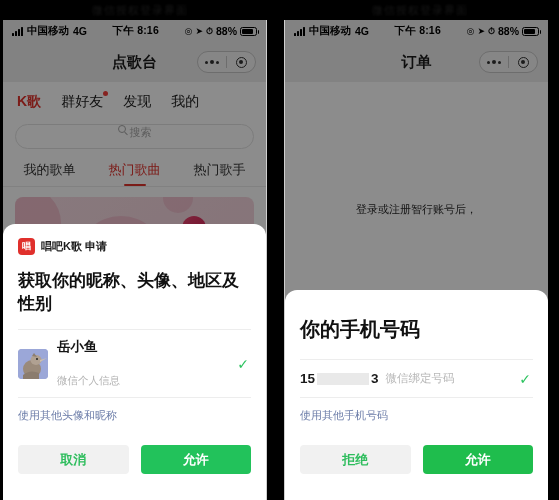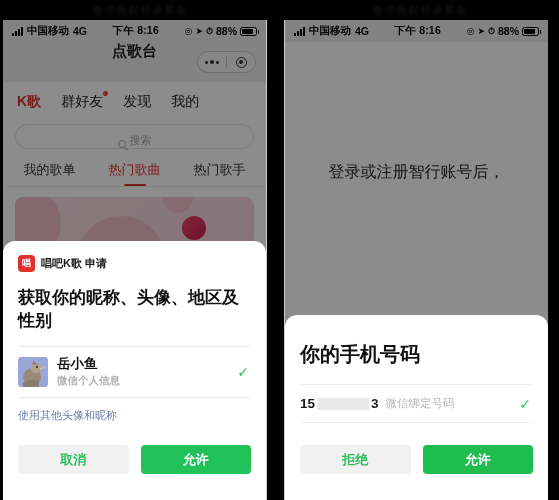--- a/index.html
+++ b/index.html
@@ -44,21 +44,21 @@
   .bars i:nth-child(1){height:3px} .bars i:nth-child(2){height:5px}
   .bars i:nth-child(3){height:7px} .bars i:nth-child(4){height:9px}
   .batt { width: 17px; height: 9px; border: 1px solid #000; border-radius: 2.5px;
           position: relative; padding: 1px; }
   .batt::after { content:""; position:absolute; right:-3px; top:2.5px; width:1.5px; height:4px;
           background:#000; border-radius:0 1px 1px 0; }
   .batt b { display:block; height:100%; width:88%; background:#000; border-radius:1px; }
   .icn { font-size: 9px; }
 
   .navbar {
-    height: 40px; background: #ededed; display: flex; align-items: flex-start;
+    height: 40px; background: #ededed; display: flex; align-items: center;
     padding: 0 10px; position: relative;
   }
   .nav-title { flex: 1; text-align: center; font-size: 15px; font-weight: 700; color: #1a1a1a; }
   .nav-caps {
     position: absolute; right: 10px; top: 50%; transform: translateY(-50%);
     display: flex; align-items: center; height: 22px;
     border: 1px solid #c7c7c7; border-radius: 11px; background: rgba(255,255,255,.45);
   }
   .nav-caps .seg { display:flex; align-items:center; justify-content:center; width:28px; height:100%; }
   .nav-caps .sep { width:1px; height:12px; background:#c7c7c7; }
@@ -71,41 +71,41 @@
 
   .apptabs { display:flex; gap:20px; padding: 11px 14px 9px; font-size: 14px; background:#fff; }
   .apptabs span { color:#222; position: relative; font-weight: 500; }
   .apptabs span.on { color:#e1332d; font-weight: 600; }
   .reddot { position:absolute; top:-2px; right:-5px; width:5px; height:5px;
             background:#f5413d; border-radius:50%; }
 
   .searchwrap { padding: 4px 12px 8px; background:#fff; }
   .searchbox {
     height: 25px; border:1px solid #e2e2e2; border-radius: 13px;
-    display:flex; align-items:flex-end; justify-content:center; gap:4px;
+    display:flex; align-items:flex-start; justify-content:center; gap:4px;
     color:#a9a9a9; font-size:11px; background:#fff;
   }
   .mag { width:8px; height:8px; border:1.2px solid #a9a9a9; border-radius:50%; position:relative; }
   .mag::after { content:""; position:absolute; right:-3px; bottom:-2px; width:4px; height:1.2px;
                 background:#a9a9a9; transform:rotate(45deg); }
 
   .subtabs { display:flex; justify-content:space-around; padding: 4px 4px 0; background:#fff;
              border-bottom:1px solid #ececec; }
   .subtabs div { font-size:13px; color:#333; padding-bottom:7px; position:relative; }
   .subtabs div.on { color:#e1332d; }
   .subtabs div.on::after { content:""; position:absolute; left:50%; bottom:0;
     transform:translateX(-50%); width:22px; height:2.5px; background:#e1332d; border-radius:2px; }
 
   .banner { margin: 10px 12px 0; height: 120px; border-radius: 8px; overflow:hidden;
             position:relative; background: linear-gradient(135deg,#f7dde4,#f5d2dc); }
   .bub { position:absolute; border-radius:50%; }
   .note { position:absolute; left:47%; top:44%; transform:translate(-50%,-50%);
           font-size:34px; color:#d9234f; }
 
-  .loginmsg { text-align:center; font-size:16px; color:#2b2b2b; padding-top: 120px;
+  .loginmsg { text-align:center; font-size:11px; color:#2b2b2b; padding-top: 120px;
               font-weight: 500; }
 
   
   .sheet {
     position: absolute; left: 0; right: 0; bottom: 0;
     background: #fff; border-radius: 12px 12px 0 0;
     padding: 14px 15px 0; z-index: 5;
   }
   .sheet-head { display:flex; align-items:center; gap:6px; position:relative; }
   .appicon { width:17px; height:17px; border-radius:4px; flex:none;
@@ -123,21 +123,21 @@
     display:flex; align-items:center; justify-content:center; line-height:1;
   }
   .sheet-title { font-size:17px; font-weight:700; color:#111; margin: 14px 0 14px; }
   .sheet-title.big { font-size:20px; margin: 12px 0 16px; }
   .hr { height:1px; background:#ededed; }
 
   .acct-row { display:flex; align-items:center; gap:9px; padding: 9px 0; position:relative; }
   .avatar { width:30px; height:30px; border-radius:4px; flex:none; overflow:hidden;
             background:#9aa6d6; position:relative; }
   .acct-txt .nm { font-size:13.5px; font-weight:700; color:#141414; line-height:1.25; }
-  .acct-txt .sub { font-size:10.5px; color:#b2b2b2; margin-top:1px;font-weight:bold; }
+  .acct-txt .sub { font-size:10.5px; color:#b2b2b2; margin-top:18px; }
   .tick { position:absolute; right:2px; top:50%; transform:translateY(-50%);
           color:#2cc35f; font-size:14px; font-weight:700; }
 
   .phone-row { display:flex; align-items:center; gap:7px; padding: 11px 0; position:relative; }
   .pnum { font-size:13.5px; color:#1a1a1a; font-weight:600; display:flex; align-items:center; gap:0; }
   .redact { display:inline-block; width:52px; height:12px; background:#e9e9e9; margin: 0 2px; }
   .pmeta { font-size:11.5px; color:#b7b7b7; }
 
   .altlink { font-size:11px; color:#6b7ca8; padding: 10px 0 0; }
 
@@ -301,20 +301,38 @@
           <span class="icn">◎</span>
           <span class="icn">➤</span>
           <span class="icn">⏱</span>
           <span>88%</span>
           <span class="batt">
               <b></b>
             </span>
         </div>
       </div>
 
+      <div class="navbar">
+        <div class="nav-title">订单</div>
+        <div class="nav-caps">
+          <div class="seg">
+            <span class="dots">
+                <i></i>
+                <i class="mid"></i>
+                <i></i>
+              </span>
+          </div>
+          <div class="sep"></div>
+          <div class="seg">
+              <span class="target">
+                <b></b>
+              </span>
+            </div>
+        </div>
+      </div>
 
       <div class="loginmsg">登录或注册智行账号后，</div>
 
       <div class="dim"></div>
     </div>
 
     <div class="sheet">
 
       <div class="sheet-title big">你的手机号码</div>
       <div class="hr"></div>
@@ -323,20 +341,21 @@
         <span class="pnum">
           <span>15</span>
           <span class="redact"></span>
           <span>3</span>
         </span>
         <span class="pmeta">微信绑定号码</span>
         <span class="tick">✓</span>
       </div>
 
       <div class="hr"></div>
+      <div class="altlink">使用其他手机号码</div>
 
       <div class="btnrow">
         <button class="btn ghost">拒绝</button>
         <button class="btn primary alt">允许</button>
       </div>
     </div>
   </div>
 
 </div>
 

